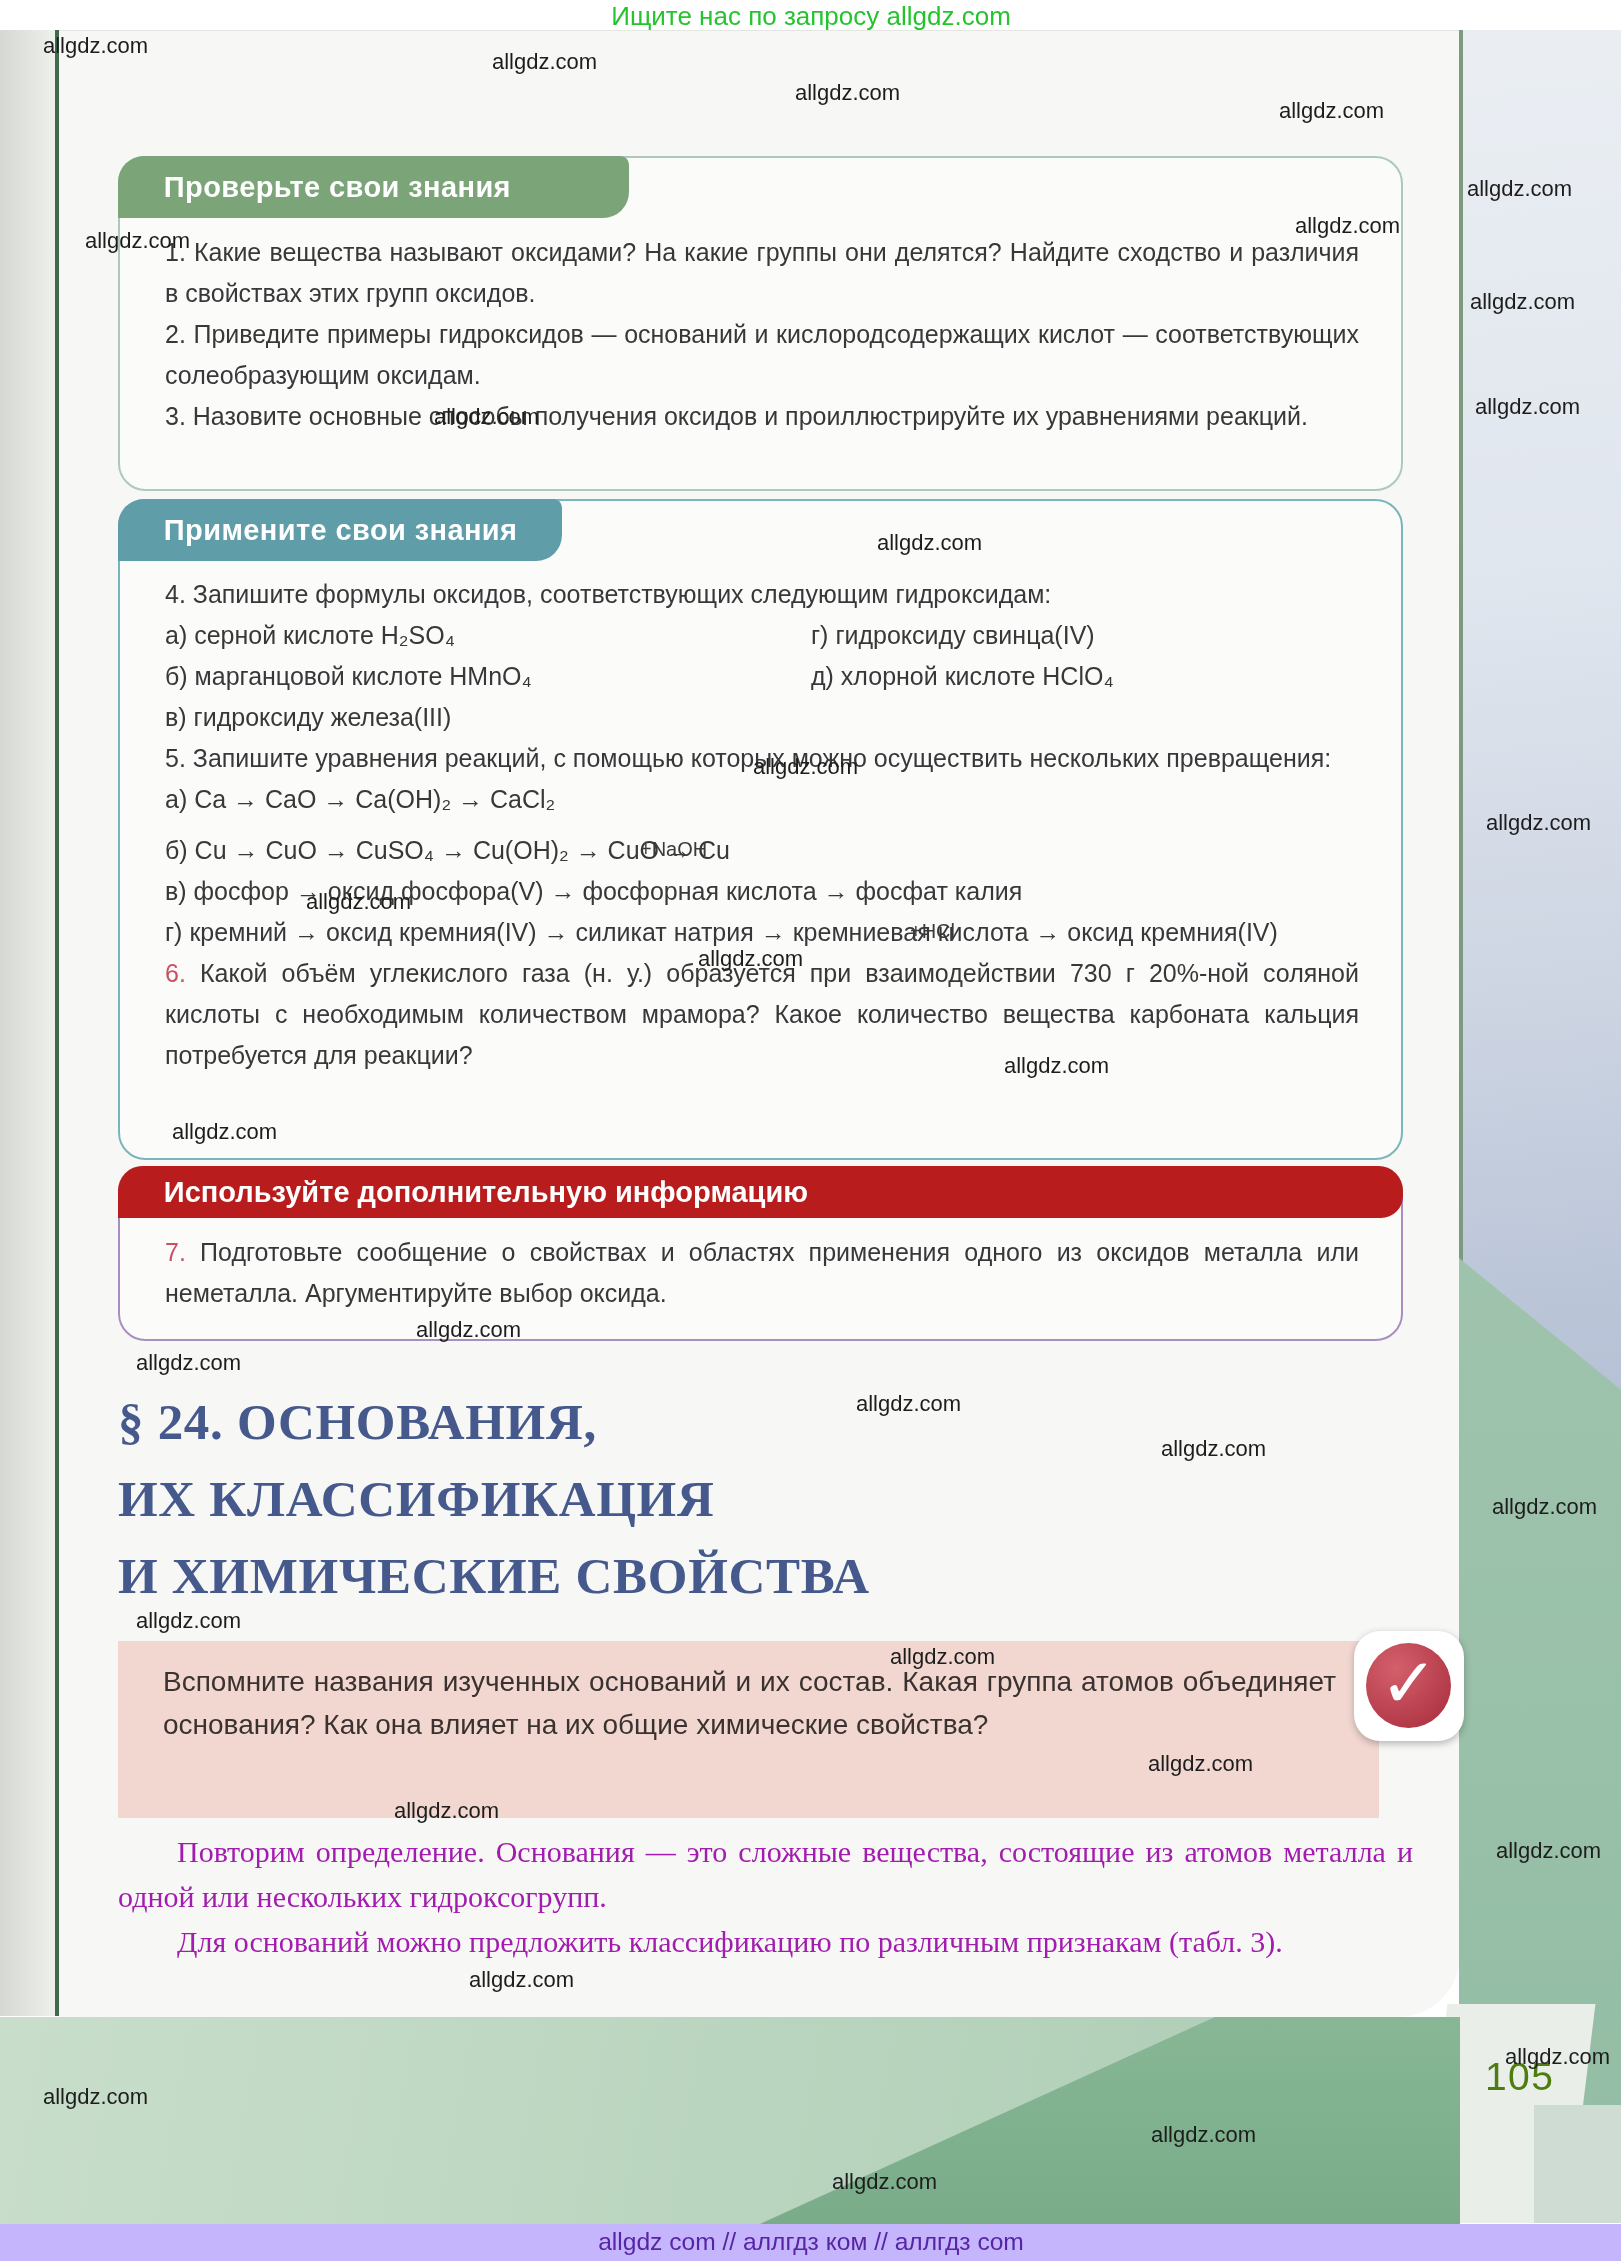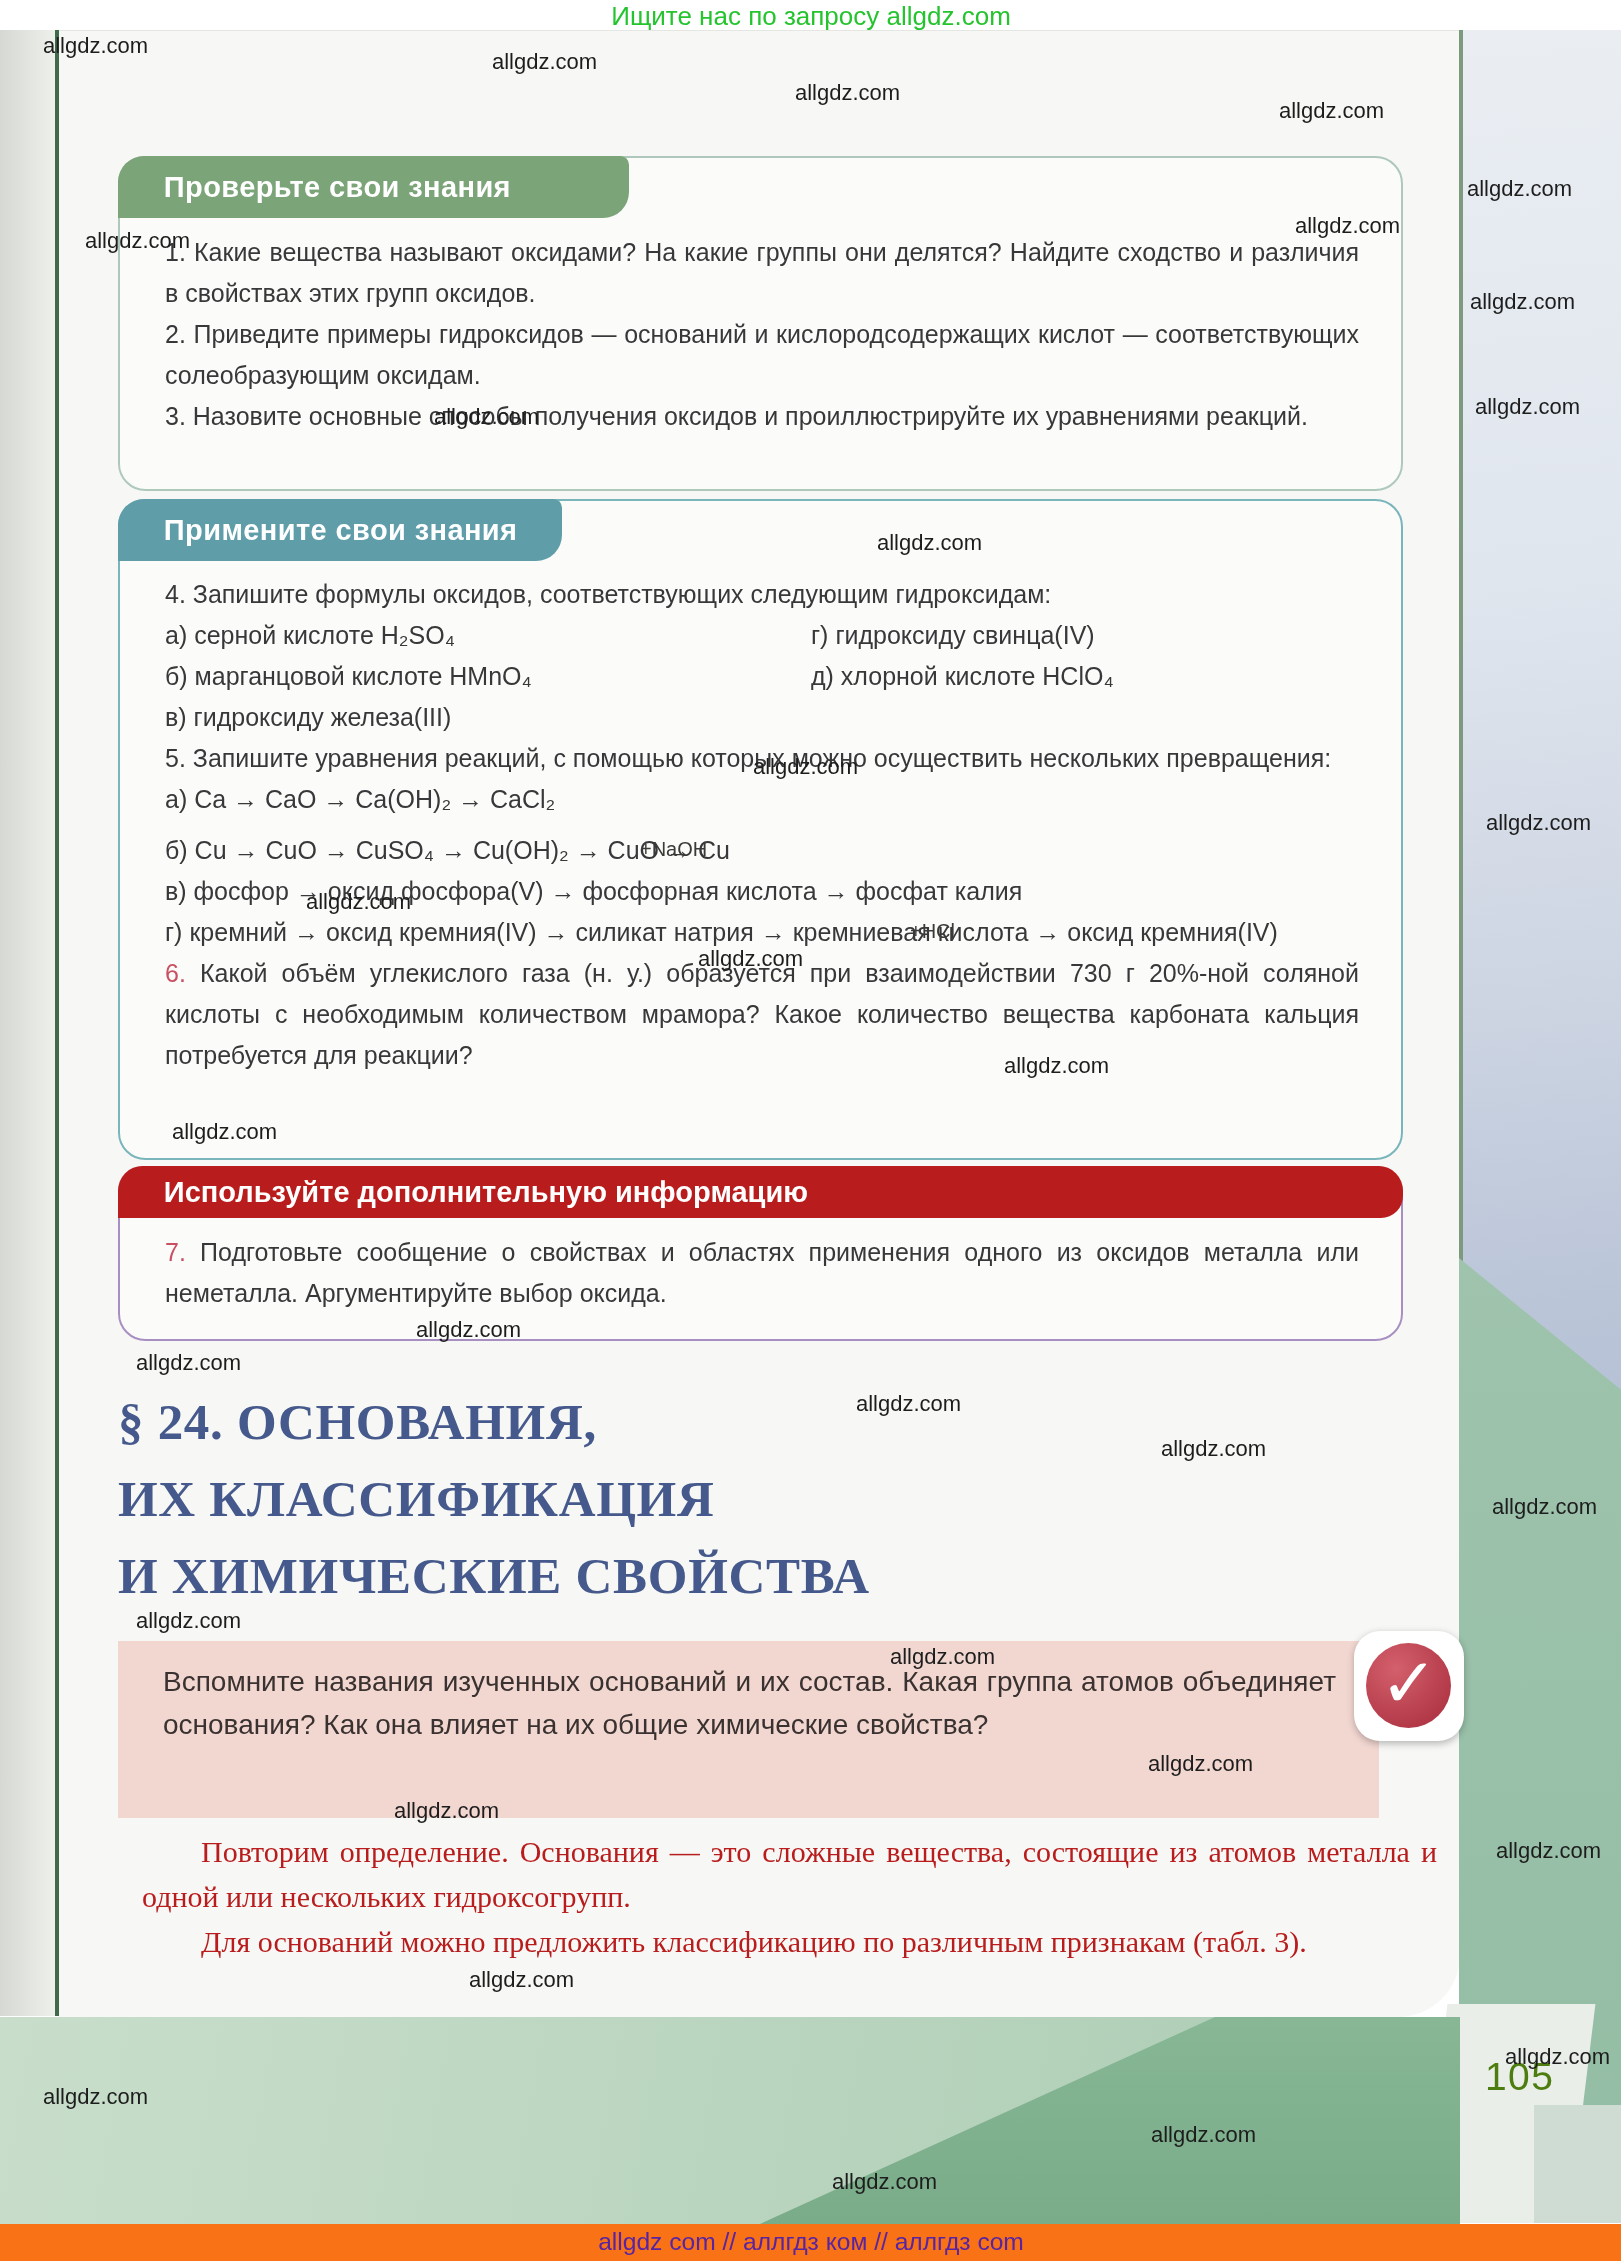--- a/index.html
+++ b/index.html
@@ -72,27 +72,27 @@
   .check-badge{position:absolute;right:-85px;top:-10px;width:110px;height:110px;background:#ffffff;
                border-radius:26px;box-shadow:0 2.9px 7.2px rgba(0,0,0,.25);}
   .check-circle{position:absolute;left:12.3px;top:12.3px;width:85px;height:85px;border-radius:50%;
                 background:radial-gradient(circle at 35% 30%,#d4606c,#b23847 75%);
                 color:#ffffff;text-align:center;}
   .check-glyph{font-size:69px;line-height:82px;font-weight:bold;}
 
   
   .bodytext{position:absolute;left:118px;top:1829px;width:1295px;z-index:2;
             font-family:"Liberation Serif","DejaVu Serif",serif;font-size:30px;line-height:45px;
-            color:#b91c1c;margin-left:24px;}
+            color:#a21caf;}
   .bodytext p{margin:0;text-indent:59px;text-align:justify;}
 
   
   .pagenum{position:absolute;left:1485px;top:2055px;font-size:39px;font-weight:normal;
            color:#4d7c0f;z-index:3;letter-spacing:1.4px;}
-  .footer{position:absolute;left:0;top:2224px;width:1622px;height:38px;background:#f97316;
+  .footer{position:absolute;left:0;top:2224px;width:1622px;height:38px;background:#c4b5fd;
           text-align:center;font-size:24.6px;line-height:36px;color:#5724a3;z-index:4;}
 
   
   .wm-layer,.float-layer{position:absolute;left:0;top:0;width:100%;height:100%;z-index:6;pointer-events:none;}
   .wm{position:absolute;font-size:22px;color:#1d1d1d;white-space:nowrap;}
 </style>
 </head>
 <body>
 
 <div class="screen">

